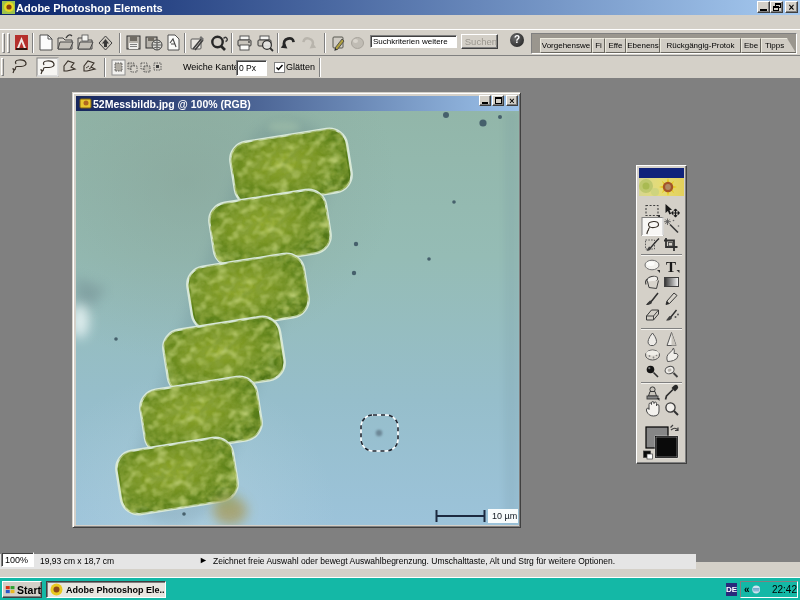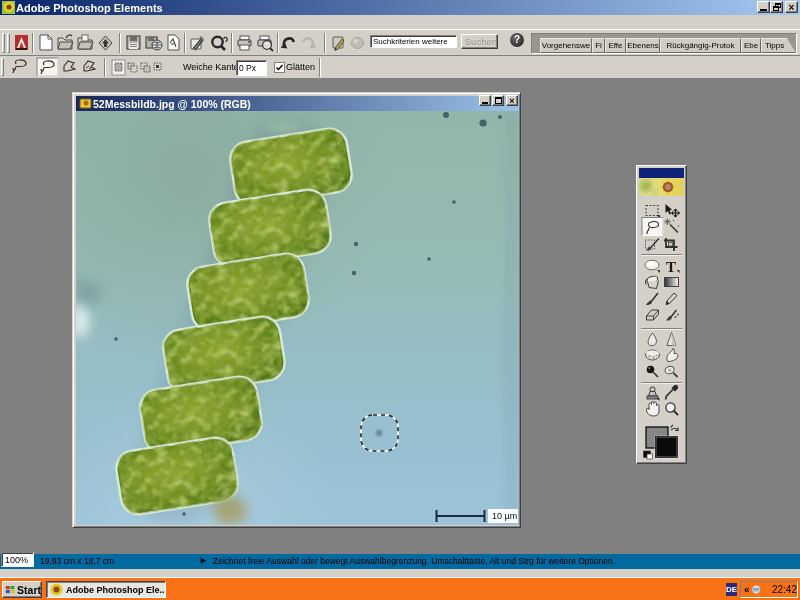--- a/index.html
+++ b/index.html
@@ -31,24 +31,24 @@
 #docwin{position:absolute;left:72px;top:92px;width:449px;height:436px;background:#d4d0c8;border:1px solid;border-color:#d4d0c8 #404040 #404040 #d4d0c8;box-shadow:inset 1px 1px 0 #fff,inset -1px -1px 0 #808080}
 #doctitle{position:absolute;left:3px;top:3px;width:443px;height:15px;background:linear-gradient(to right,#16265c,#9cc2ea);display:flex;align-items:center}
 #doctitle .dtext{color:#fff;font-weight:bold;font-size:10.5px;margin-left:3px}
 .dwinbtn{position:absolute;width:12px;height:11px;top:2px;background:#d4d0c8;border:1px solid;border-color:#fff #404040 #404040 #fff;box-shadow:inset -1px -1px 0 #808080;font-size:8px;line-height:9px;text-align:center;font-weight:bold;color:#000}
 #canvas{position:absolute;left:3px;top:18px;width:443px;height:414px;overflow:hidden}
 
 #toolbox{position:absolute;left:636px;top:165px;width:51px;height:299px;background:#d4d0c8;border:1px solid;border-color:#fff #404040 #404040 #fff;box-shadow:inset -1px -1px 0 #808080}
 #tbtitle{position:absolute;left:2px;top:2px;width:45px;height:10px;background:#10237a}
 #tbbanner{position:absolute;left:2px;top:12px;width:45px;height:18px}
 
-#statusbar{position:absolute;left:0;top:554px;width:800px;height:15px;background:#0369a1;font-size:9.5px;color:#000}
+#statusbar{position:absolute;left:0;top:554px;width:696px;height:15px;background:#e5e5e5;font-size:9.5px;color:#000}
 #zoombox{position:absolute;left:1px;top:-2px;width:33px;height:15px;background:#fff;border:1px solid;border-color:#808080 #fff #fff #808080;box-shadow:inset 1px 1px 0 #404040;font-size:9px;padding:2px 0 0 3px}
 
-#taskbar{position:absolute;left:0;top:577px;width:800px;height:23px;background:#f97316;border-top:1px solid #fff}
+#taskbar{position:absolute;left:0;top:577px;width:800px;height:23px;background:#14b8a6;border-top:1px solid #fff}
 #startbtn{position:absolute;left:2px;top:3px;width:40px;height:17px;background:#d4d0c8;border:1px solid;border-color:#fff #404040 #404040 #fff;box-shadow:inset -1px -1px 0 #808080;font-weight:bold;font-size:10.5px;display:flex;align-items:center}
 #taskbtn{position:absolute;left:46px;top:3px;width:120px;height:17px;background:#e8e6e0;border:1px solid;border-color:#404040 #fff #fff #404040;box-shadow:inset 1px 1px 0 #808080;font-weight:bold;font-size:9px;display:flex;align-items:center;white-space:nowrap;overflow:hidden}
 #debox{position:absolute;left:726px;top:5px;width:11px;height:13px;background:#29297b;color:#fff;font-size:8px;font-weight:bold;text-align:center;line-height:13px}
 #tray{position:absolute;left:740px;top:3px;width:58px;height:17px;border:1px solid;border-color:#808080 #fff #fff #808080;display:flex;align-items:center}
 </style></head>
 <body>
 <div id="screen">
 
 <div id="titlebar">
  <svg class="abs" style="left:2px;top:1px" width="13" height="13" viewBox="0 0 13 13">

